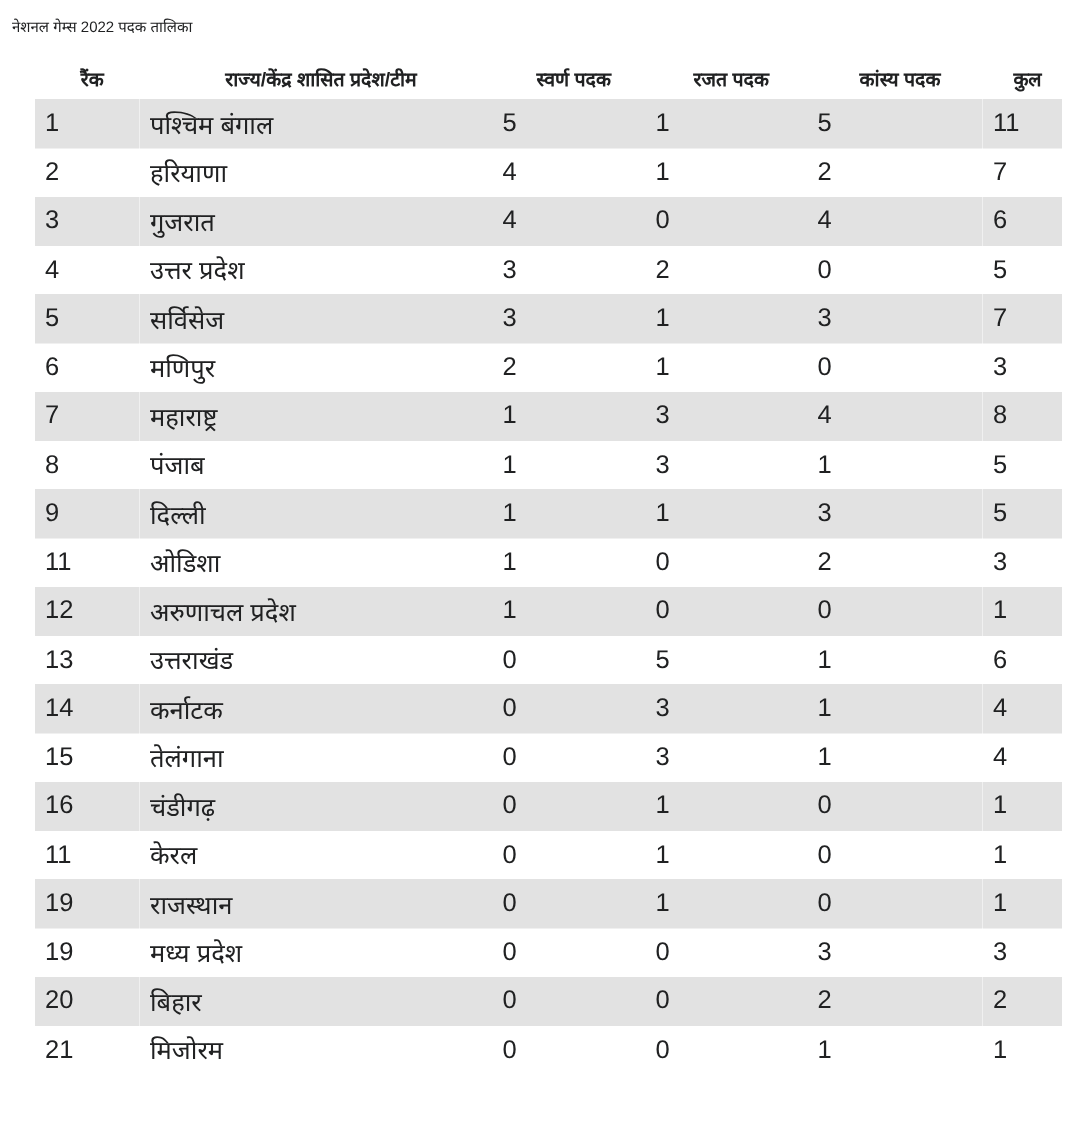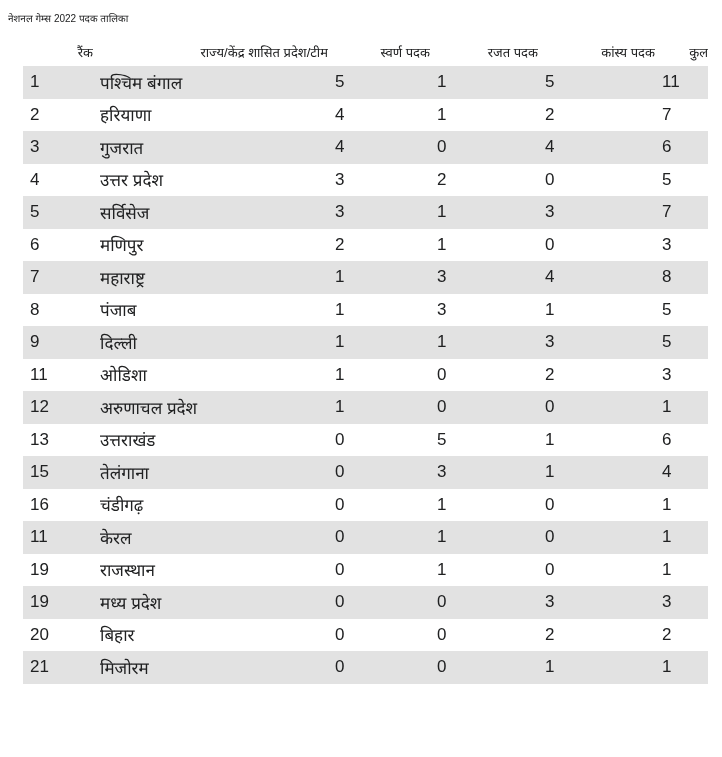--- a/index.html
+++ b/index.html
@@ -19,22 +19,22 @@
     color: #202122;
   }
   table.medal-table {
     margin: 9px 0 0 23px;
     width: 685px;
     border-collapse: collapse;
     table-layout: fixed;
   }
   table.medal-table th {
     font-size: 13px;
-    font-weight: normal;
-    text-align: right;
+    font-weight: bold;
+    text-align: center;
     vertical-align: middle;
     height: 28px;
     padding: 0 0 0 7px;
     color: #202122;
     white-space: nowrap;
     overflow: hidden;
   }
   table.medal-table td {
     font-size: 17px;
     text-align: left;
@@ -171,20 +171,28 @@
         </tr>
         <tr>
           <td>13</td>
           <td>उत्तराखंड</td>
           <td>0</td>
           <td>5</td>
           <td>1</td>
           <td>6</td>
         </tr>
         <tr>
+          <td>14</td>
+          <td>कर्नाटक</td>
+          <td>0</td>
+          <td>3</td>
+          <td>1</td>
+          <td>4</td>
+        </tr>
+        <tr>
           <td>15</td>
           <td>तेलंगाना</td>
           <td>0</td>
           <td>3</td>
           <td>1</td>
           <td>4</td>
         </tr>
         <tr>
           <td>16</td>
           <td>चंडीगढ़</td>

